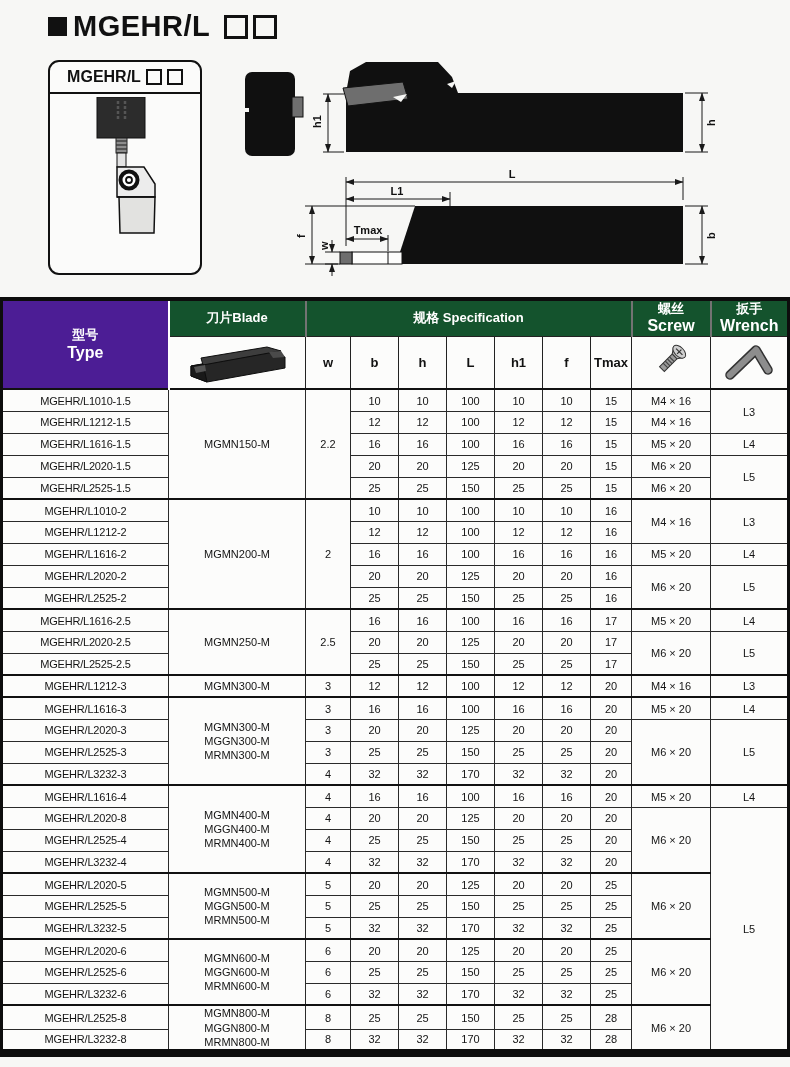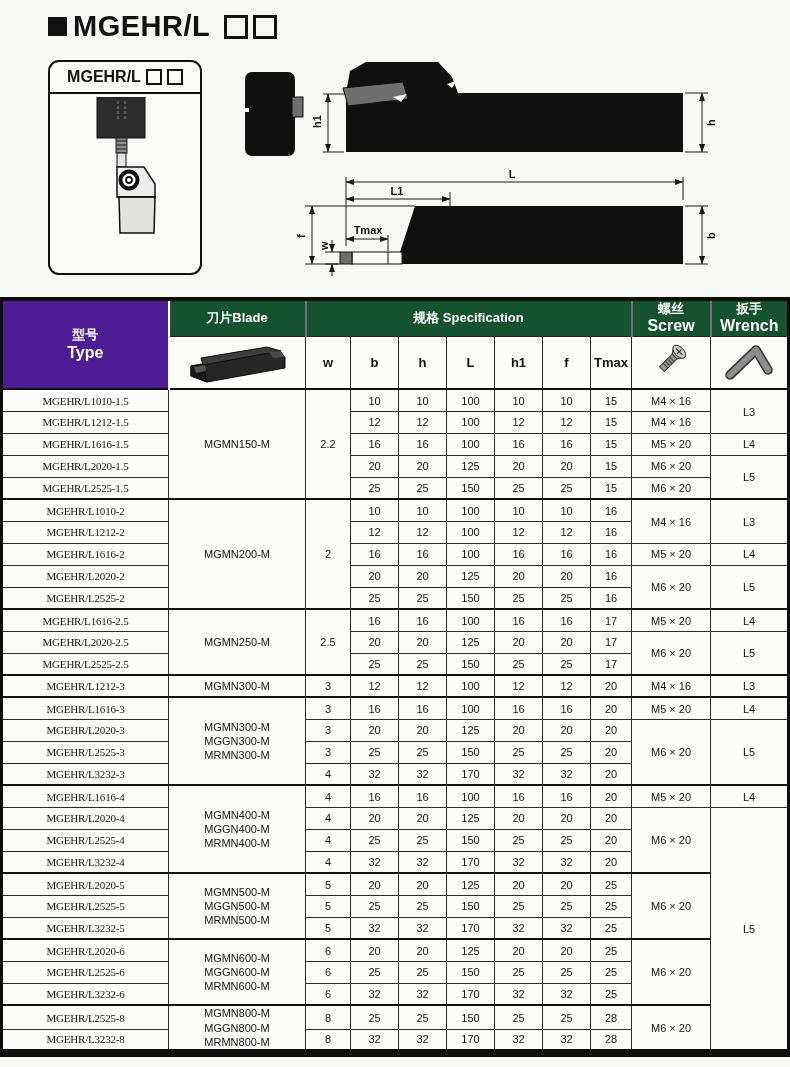--- a/index.html
+++ b/index.html
@@ -34,21 +34,21 @@
              table-layout:fixed;background:#fcfcfb;
              border:3px solid #0d0d0d;border-top:4px solid #0d0d0d;border-bottom:8px solid #0d0d0d;}
   table.spec th,table.spec td{box-sizing:border-box;overflow:hidden;}
   .hdr1 th{background:#14532d;color:#fff;font-size:13px;font-weight:bold;height:34px;line-height:1.15;}
   .hdr1 th.sep{border-left:2px solid #737373;}
   th.th-type{background:#4c1d95;color:#fff;border-right:2px solid #fff;font-size:13px;line-height:1.2;}
   .hdr1 .en{font-size:16px;font-weight:bold;text-align:center;}
   .hdr2 th{background:#fcfcfb;border:1px solid #222;height:52px;font-size:13px;font-weight:bold;color:#111;}
   table.spec td{border:1px solid #2a2a2a;font-size:11px;text-align:center;height:22px;padding:0 1px;color:#141414;}
   tr.g td{border-top:2px solid #111;}
-  td.c-type{text-align:left;padding-left:17px;font-size:11px;letter-spacing:-0.2px;font-family:Liberation Serif, serif;}
+  td.c-type{text-align:left;padding-left:17px;font-size:11px;letter-spacing:-0.2px;}
   td.c-blade{white-space:pre-line;line-height:1.3;font-size:11px;margin-left:28px;}
   td.c-screw{font-size:11px;}
 </style>
 </head>
 <body>
 
 <div class="page-title">
   <span class="sq-filled"></span>
   <span class="ttl">MGEHR/L</span>
   <span class="boxes">
@@ -442,21 +442,21 @@
         <td class="c-num">16</td>
         <td class="c-num">16</td>
         <td class="c-num">100</td>
         <td class="c-num">16</td>
         <td class="c-num">16</td>
         <td class="c-num">20</td>
         <td class="c-screw">M5 × 20</td>
         <td class="c-wrench">L4</td>
       </tr>
       <tr>
-        <td class="c-type">MGEHR/L2020-4</td>
+        <td class="c-type">MGEHR/L2020-8</td>
         <td class="c-w">4</td>
         <td class="c-num">20</td>
         <td class="c-num">20</td>
         <td class="c-num">125</td>
         <td class="c-num">20</td>
         <td class="c-num">20</td>
         <td class="c-num">20</td>
         <td class="c-screw" rowspan="3">M6 × 20</td>
         <td class="c-wrench" rowspan="11">L5</td>
       </tr>

